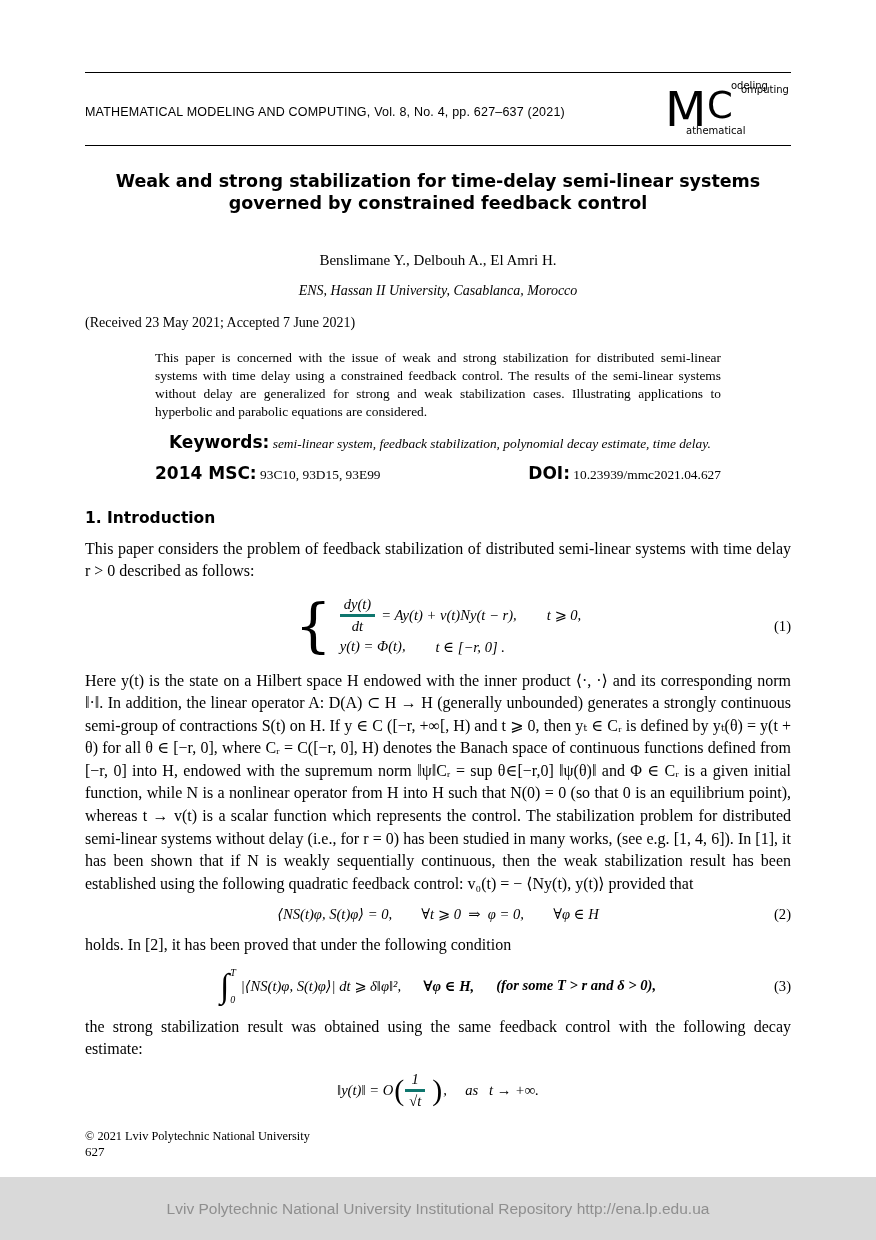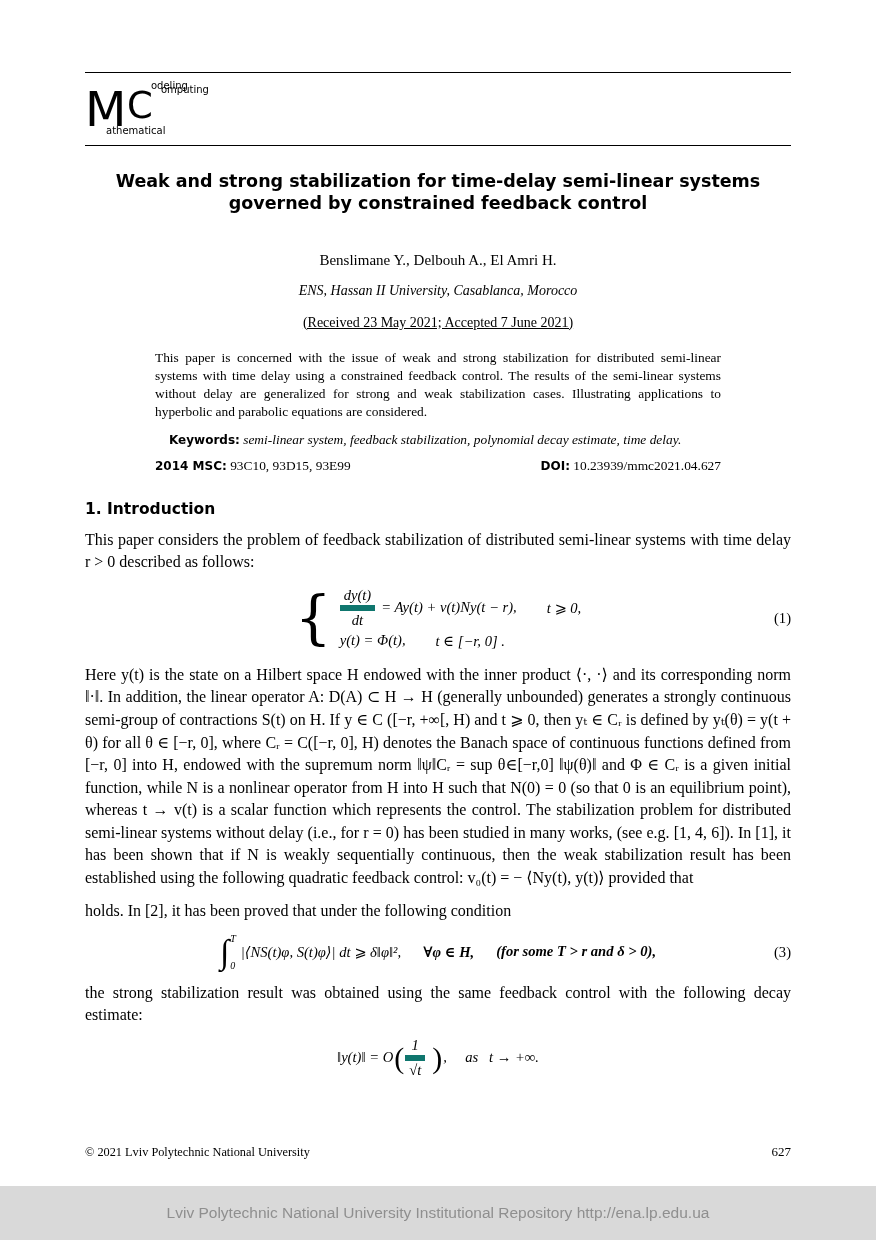--- a/index.html
+++ b/index.html
@@ -36,33 +36,33 @@
   .logo .lg-athematical{left:21px;top:47px;font-size:10px;}
 
   .title{
     margin:24px 30px 0;
     font-family:"DejaVu Sans","Liberation Sans",sans-serif;
     font-weight:bold;font-size:17.5px;line-height:1.28;
     text-align:center;
   }
   .authors{margin-top:37px;text-align:center;font-size:15px;}
   .affiliation{margin-top:13px;text-align:center;font-style:italic;font-size:14px;line-height:1.35;}
-  .received{margin-top:14px;text-align:center;font-size:14px;text-decoration:underline;}
+  .received{margin-top:14px;font-size:14px;}
 
   .abstract{
     margin:18px 70px 0;
     font-size:13.4px;line-height:1.36;text-align:justify;
   }
   .keywords{
     margin:9px 70px 0;
     font-size:13.4px;line-height:1.36;text-align:justify;text-indent:14px;
   }
   .label-sans{
     font-family:"DejaVu Sans","Liberation Sans",sans-serif;
-    font-weight:bold;font-size:12px;
+    font-weight:bold;font-size:17px;
   }
   .kw-text{font-style:italic;}
   .msc-doi{
     margin:9px 70px 0;
     display:flex;justify-content:space-between;
     font-size:13.4px;
   }
 
   .section-heading{
     margin:26px 0 0;
@@ -86,59 +86,60 @@
   .sys-brace{
     font-size:58px;font-weight:100;line-height:.9;
     font-family:"DejaVu Serif",serif;margin-right:8px;font-style:normal;
   }
   .sys-lines{text-align:left;}
   .sys-line{display:flex;align-items:center;margin:3px 0;}
   .frac{
     display:inline-flex;flex-direction:column;text-align:center;
     vertical-align:middle;margin-right:6px;
   }
-  .frac .fnum{padding:0 4px 1px;border-bottom:6px solid #0f766e;}
+  .frac .fnum{padding:0 4px 1px;border-bottom:3px solid #0f766e;}
   .frac .fden{padding:1px 4px 0;}
   .cond{margin-left:30px;}
 
   .eq-flex{display:inline-flex;align-items:center;}
   .intsign{font-size:34px;font-style:normal;line-height:1;}
   .int-lims{
     display:inline-flex;flex-direction:column;justify-content:space-between;
     height:38px;font-size:10px;margin:0 5px 0 1px;
   }
   .int-lims .lim-sup{align-self:flex-end;}
   .int-lims .lim-sub{align-self:flex-start;}
   .gap-l{margin-left:22px;font-weight:bold;}
   .paren{font-size:30px;font-style:normal;font-weight:300;line-height:1;margin:0 1px;}
 
   .footer{
     position:absolute;left:85px;right:85px;bottom:80px;
-    display:flex;justify-content:space-between;align-items:baseline;
+    display:flex;justify-content:space-between;align-items:baseline;flex-direction:column;
   }
   .footer .copyright{font-size:12.3px;}
   .footer .page-number{font-size:13px;}
 
   .banner{
-    position:absolute;left:0;right:0;bottom:0;height:54px;
+    position:absolute;left:0;right:0;bottom:0;height:63px;
     background:#d9d9d9;color:#8f8f8f;
     font-family:"Liberation Sans","DejaVu Sans",sans-serif;
     font-size:15.5px;
     display:flex;align-items:center;justify-content:center;
   }
 </style>
 </head>
 <body>
 
 <div class="page">
   <div class="content">
 
     <div class="rule rule-top"></div>
 
     <div class="journal-header">
+      <div class="journal-line">MATHEMATICAL MODELING AND COMPUTING, Vol. 8, No. 4, pp. 627–637 (2021)</div>
       <div class="logo">
         <span class="lg-m">M</span>
         <span class="lg-odeling">odeling</span>
         <span class="lg-c">C</span>
         <span class="lg-omputing">omputing</span>
         <span class="lg-athematical">athematical</span>
       </div>
     </div>
 
     <div class="rule rule-bottom"></div>
@@ -182,20 +183,24 @@
             <span>y(t) = Φ(t),</span>
             <span class="cond">t ∈ [−r, 0] .</span>
           </span>
         </span>
       </span>
       <span class="eq-label">(1)</span>
     </div>
 
     <p class="body-p">Here y(t) is the state on a Hilbert space H endowed with the inner product ⟨·, ·⟩ and its corresponding norm ‖·‖.  In addition, the linear operator A: D(A) ⊂ H → H (generally unbounded) generates a strongly continuous semi-group of contractions S(t) on H.  If y ∈ C ([−r, +∞[, H) and t ⩾ 0, then yₜ ∈ Cᵣ is defined by yₜ(θ) = y(t + θ) for all θ ∈ [−r, 0], where Cᵣ = C([−r, 0], H) denotes the Banach space of continuous functions defined from [−r, 0] into H, endowed with the supremum norm ‖ψ‖Cᵣ = sup θ∈[−r,0] ‖ψ(θ)‖ and Φ ∈ Cᵣ is a given initial function, while N is a nonlinear operator from H into H such that N(0) = 0 (so that 0 is an equilibrium point), whereas t → v(t) is a scalar function which represents the control.  The stabilization problem for distributed semi-linear systems without delay (i.e., for r = 0) has been studied in many works, (see e.g. [1, 4, 6]).  In [1], it has been shown that if N is weakly sequentially continuous, then the weak stabilization result has been established using the following quadratic feedback control: v₀(t) = − ⟨Ny(t), y(t)⟩ provided that</p>
 
+    <div class="eq">
+      <span>⟨NS(t)φ, S(t)φ⟩ = 0,  ∀t ⩾ 0 ⇒ φ = 0,  ∀φ ∈ H</span>
+      <span class="eq-label">(2)</span>
+    </div>
 
     <p class="body-p">holds.  In [2], it has been proved that under the following condition</p>
 
     <div class="eq">
       <span class="eq-flex">
         <span class="intsign">∫</span>
         <span class="int-lims">
           <span class="lim-sup">T</span>
           <span class="lim-sub">0</span>
         </span>

